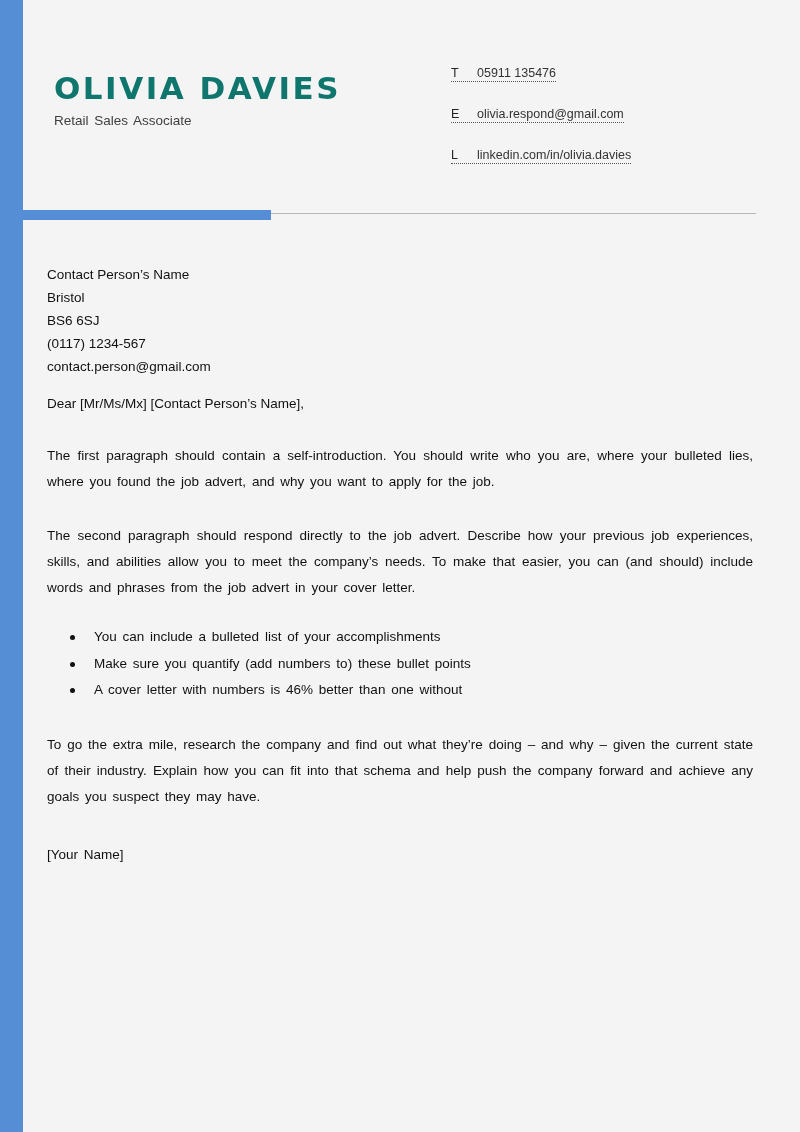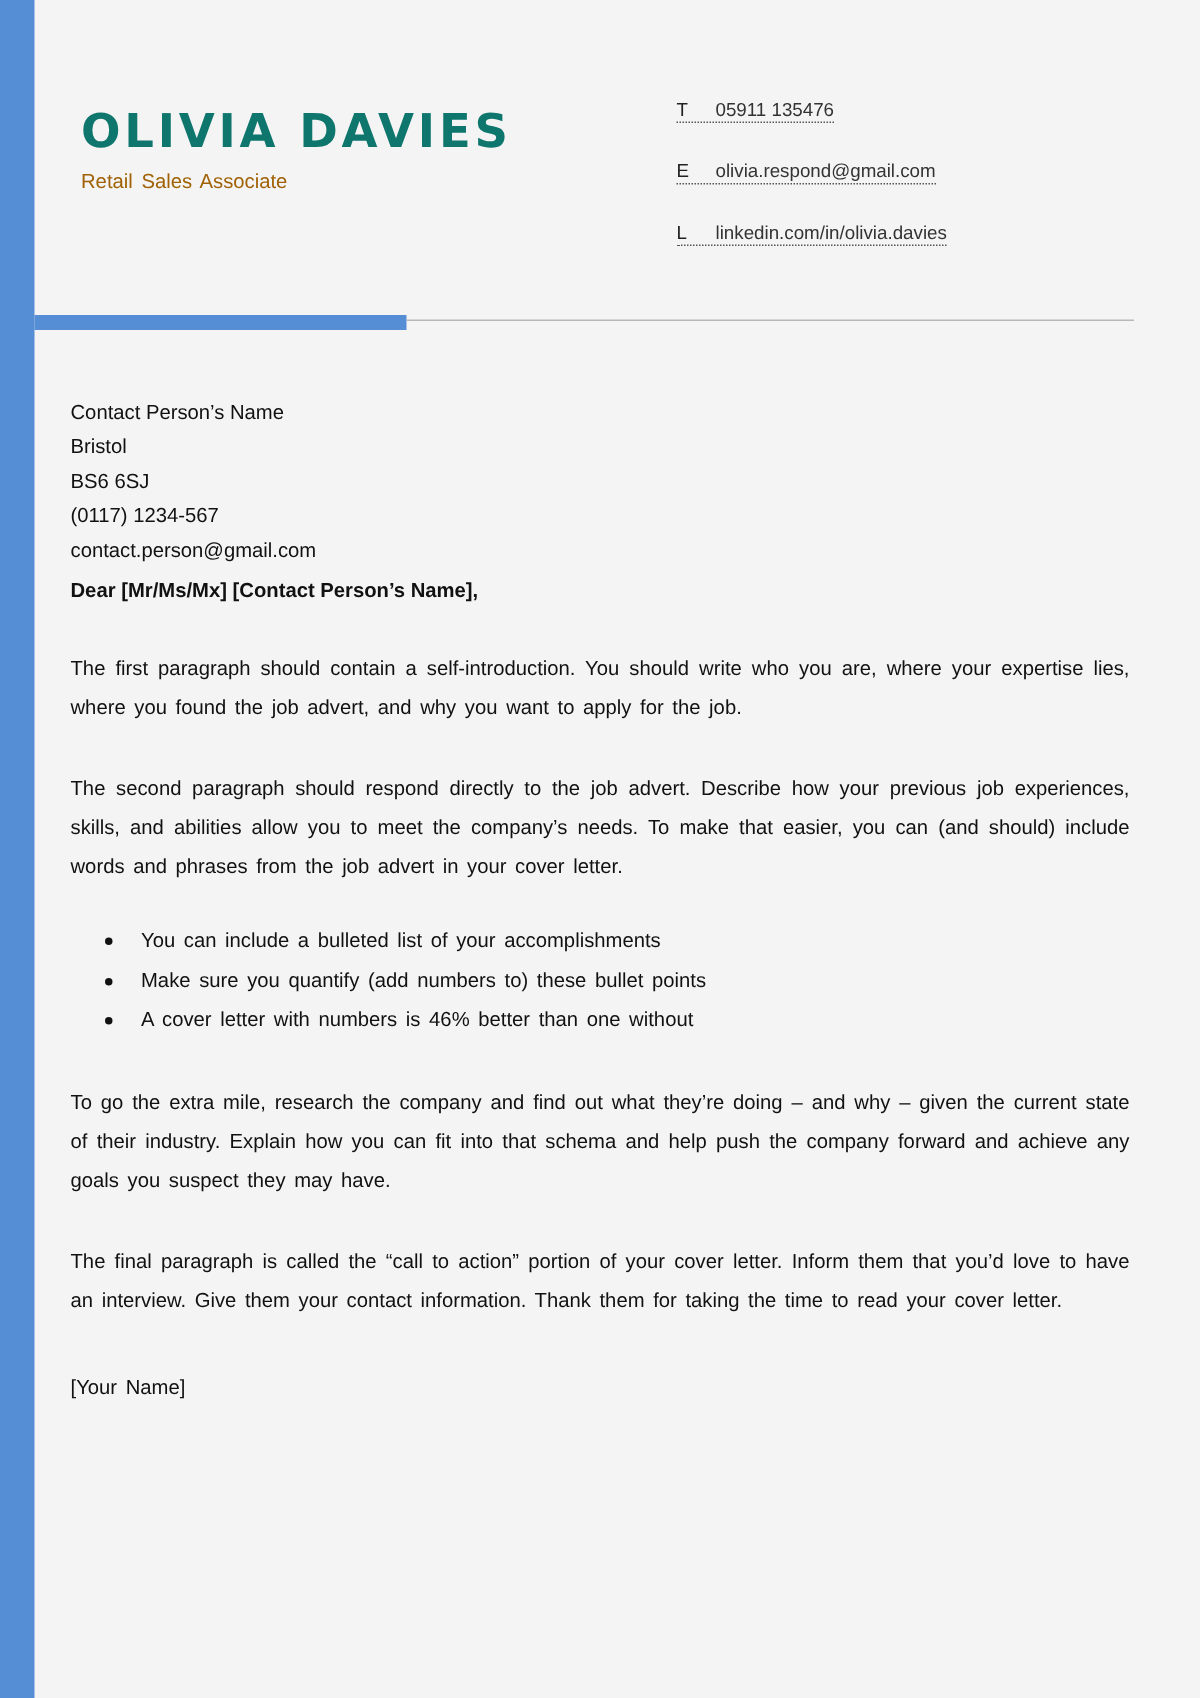--- a/index.html
+++ b/index.html
@@ -8,35 +8,35 @@
     background: #f4f4f4;
     font-family: "Liberation Sans", sans-serif;
     color: #111;
   }
   .side-bar { position: absolute; left: 0; top: 0; width: 23px; height: 1132px; background: #558ed5; }
   .name {
     position: absolute; left: 54px; top: 70px;
     font-family: "DejaVu Sans", sans-serif; font-weight: bold;
     font-size: 31px; letter-spacing: 2.5px; color: #0f766e;
   }
-  .role { position: absolute; left: 54px; top: 113px; font-size: 13.5px; word-spacing: 2px; color: #a16207; }
+  .role { position: absolute; left: 54px; top: 113px; font-size: 13.5px; word-spacing: 2px; color: #404040; }
   .contacts { position: absolute; left: 451px; top: 36px; margin-top: 30px; }
   .contact-row {
     position: relative; height: 41px;
     font-size: 12.5px; color: #333;
   }
   .contact-row span.inner {
     display: inline-block; border-bottom: 1px dotted #555; line-height: 15px;
   }
   .contact-key { display: inline-block; width: 26px; color: #222; }
   .divider-blue { position: absolute; left: 23px; top: 210px; width: 248px; height: 10px; background: #558ed5; }
   .divider-grey { position: absolute; left: 271px; top: 213px; width: 485px; height: 1px; background: #b8b8b8; }
   .content { position: absolute; left: 47px; top: 263px; width: 706px; font-size: 13.5px; }
   .addr-line { line-height: 23px; }
-  .greeting { margin-top: 4px; line-height: 23px; font-weight: bold; }
+  .greeting { margin-top: 14px; line-height: 23px; }
   .para { margin-top: 28px; line-height: 26px; text-align: justify; word-spacing: 2px; }
   .bullets { margin: 23px 0 0 0; padding: 0 0 0 47px; list-style: none; }
   .bullets li { position: relative; line-height: 26.5px; word-spacing: 2px; }
   .bullets li::before {
     content: ""; position: absolute; left: -24px; top: 11px;
     width: 5px; height: 5px; border-radius: 50%; background: #111;
   }
   .closing { margin-top: 30px; line-height: 30px; word-spacing: 2px; }
 </style>
 </head>
@@ -66,28 +66,27 @@
   <div>
     <div class="addr-line">Contact Person’s Name</div>
     <div class="addr-line">Bristol</div>
     <div class="addr-line">BS6 6SJ</div>
     <div class="addr-line">(0117) 1234-567</div>
     <div class="addr-line">contact.person@gmail.com</div>
   </div>
 
   <div class="greeting">Dear [Mr/Ms/Mx] [Contact Person’s Name],</div>
 
-  <div class="para">The first paragraph should contain a self-introduction. You should write who you are, where your expertise lies, where you found the job advert, and why you want to apply for the job.</div>
+  <div class="para">The first paragraph should contain a self-introduction. You should write who you are, where your bulleted lies, where you found the job advert, and why you want to apply for the job.</div>
   <div class="para">The second paragraph should respond directly to the job advert. Describe how your previous job experiences, skills, and abilities allow you to meet the company’s needs. To make that easier, you can (and should) include words and phrases from the job advert in your cover letter.</div>
 
   <ul class="bullets">
     <li>You can include a bulleted list of your accomplishments</li>
     <li>Make sure you quantify (add numbers to) these bullet points</li>
     <li>A cover letter with numbers is 46% better than one without</li>
   </ul>
 
   <div class="para">To go the extra mile, research the company and find out what they’re doing – and why – given the current state of their industry. Explain how you can fit into that schema and help push the company forward and achieve any goals you suspect they may have.</div>
-  <div class="para">The final paragraph is called the “call to action” portion of your cover letter. Inform them that you’d love to have an interview. Give them your contact information. Thank them for taking the time to read your cover letter.</div>
 
   <div class="closing">
     <div>[Your Name]</div>
   </div>
 </div>
 
 </body></html>

